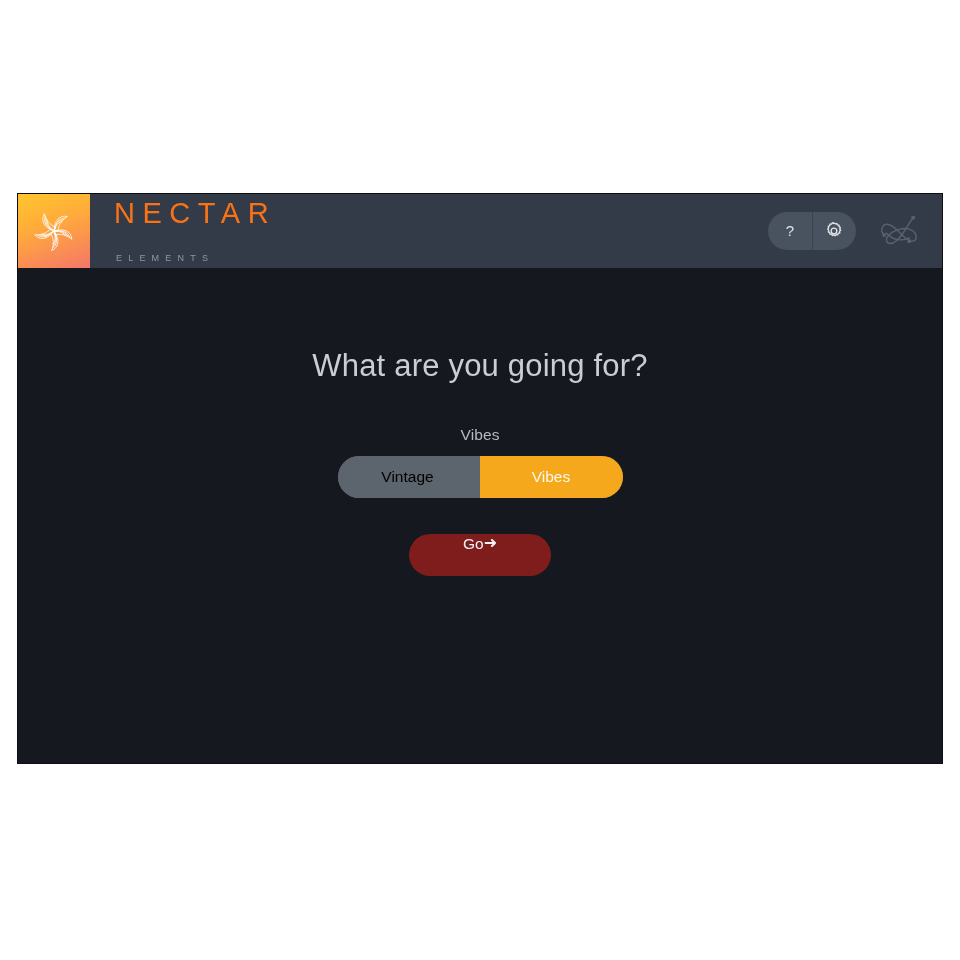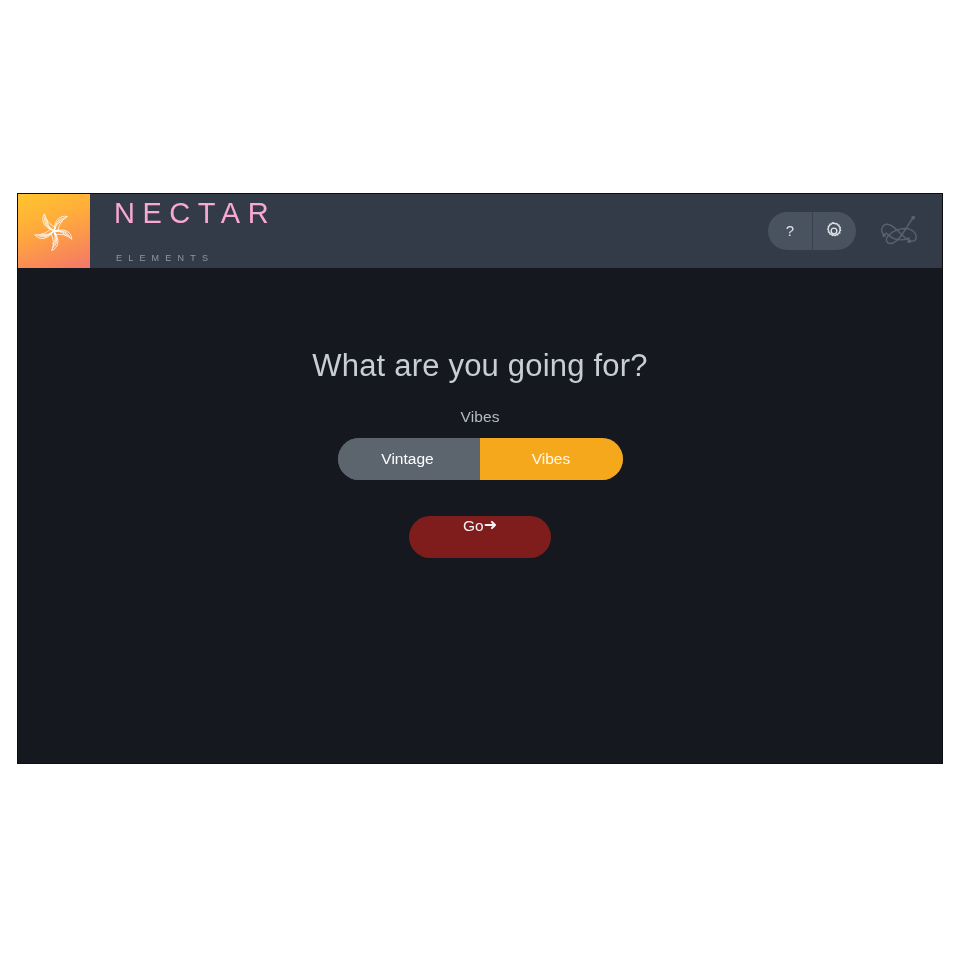--- a/index.html
+++ b/index.html
@@ -49,21 +49,21 @@
 
   #wordmark {
     display: flex;
     flex-direction: column;
     justify-content: center;
     padding-left: 24px;
   }
   #brand-name {
     font-size: 29px;
     letter-spacing: 7.5px;
-    color: #f9a8d4;
+    color: #f97316;
     line-height: 1;
     font-weight: 400;
   }
   #brand-sub {
     font-size: 9px;
     letter-spacing: 6.2px;
     color: #8e97a3;
     line-height: 1;
     margin-top: 26px;
     padding-left: 2px;
@@ -115,21 +115,21 @@
   #page-title {
     text-align: center;
     color: #c9ced6;
     font-size: 31px;
     font-weight: 400;
     margin: 0;
     padding-top: 80px;
     letter-spacing: .2px;
   }
 
-  .field-group { margin-top: 24px; text-align: center; }
+  .field-group { margin-top: 42px; text-align: center; }
   .field-group.second { margin-top: 32px; }
 
   .group-label {
     color: #b5bbc4;
     font-size: 15.5px;
     margin-bottom: 12px;
     letter-spacing: .1px;
   }
 
   .segmented {
@@ -138,21 +138,21 @@
     overflow: hidden;
     background: #5c646e;
     height: 42px;
   }
   .segment {
     display: flex;
     align-items: center;
     justify-content: center;
     height: 42px;
     font-size: 15.5px;
-    color: #ffffff;
+    color: #000000;
     background: #5c646e;
     cursor: pointer;
     user-select: none;
     box-sizing: border-box;
   }
   .segment.seg-left  { width: 142px; padding-right: 2px; }
   .segment.seg-mid   { width: 143px; }
   .segment.seg-right { width: 144px; padding-left: 2px; }
   .segment.selected {
     background: #f6a81c;

